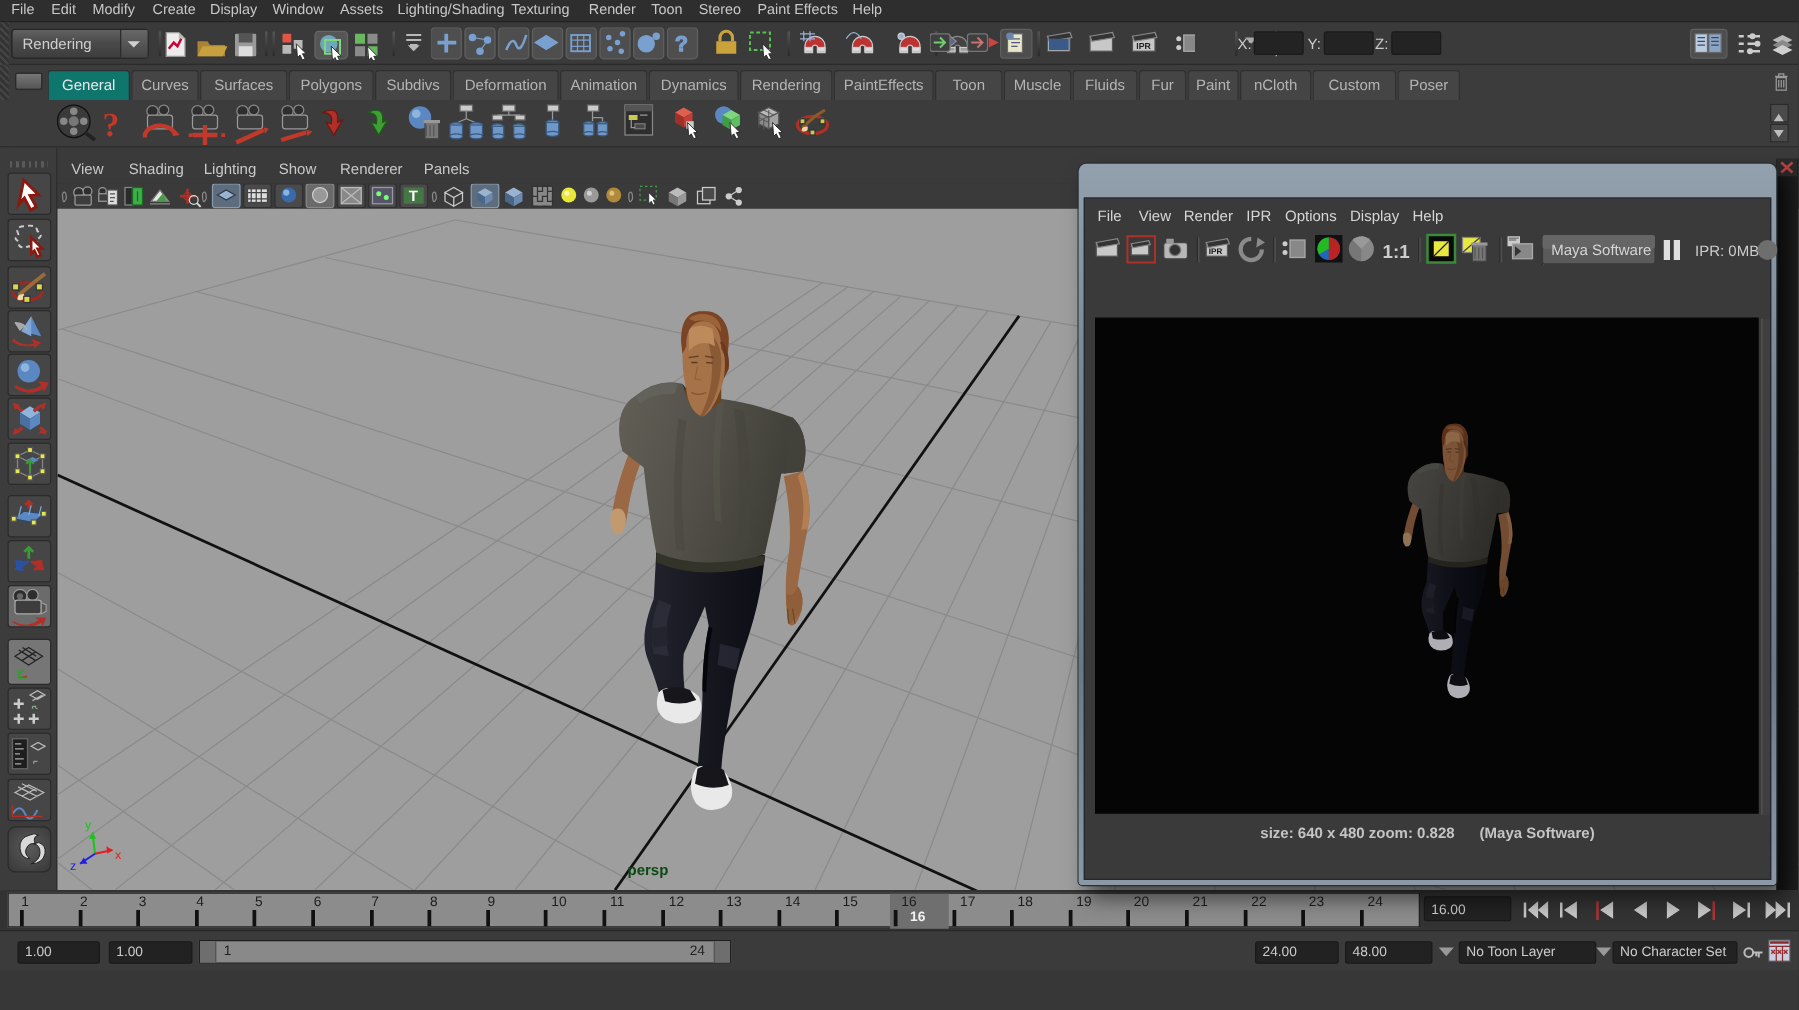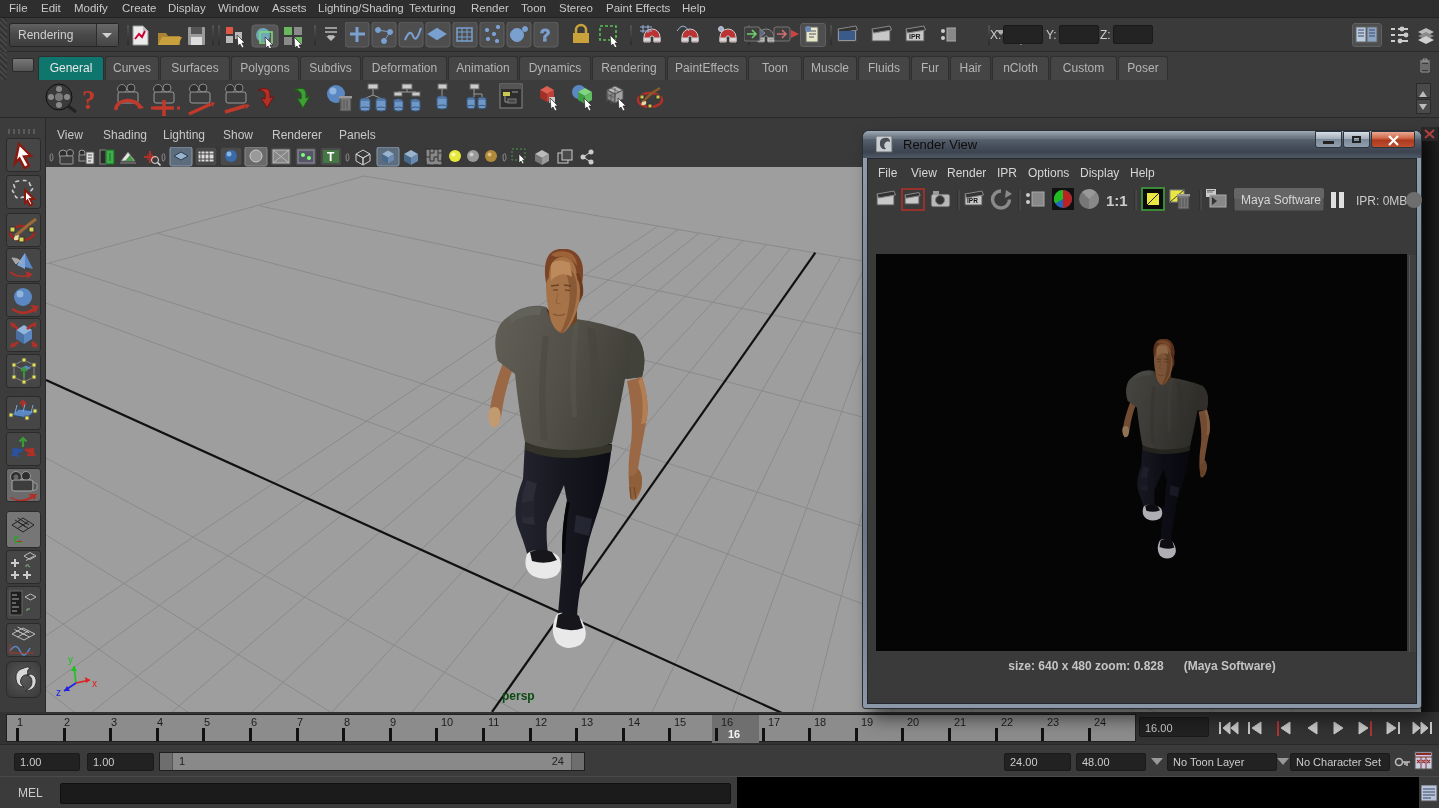--- a/index.html
+++ b/index.html
@@ -271,21 +271,21 @@
     <div class="tab" style="left:300px;width:61px">Subdivs</div>
     <div class="tab" style="left:362px;width:85px">Deformation</div>
     <div class="tab" style="left:448px;width:70px">Animation</div>
     <div class="tab" style="left:519px;width:72px">Dynamics</div>
     <div class="tab" style="left:592px;width:74px">Rendering</div>
     <div class="tab" style="left:667px;width:80px">PaintEffects</div>
     <div class="tab" style="left:748px;width:54px">Toon</div>
     <div class="tab" style="left:803px;width:54px">Muscle</div>
     <div class="tab" style="left:858px;width:52px">Fluids</div>
     <div class="tab" style="left:911px;width:38px">Fur</div>
-    <div class="tab" style="left:950px;width:41px">Hair</div>
+    <div class="tab" style="left:950px;width:41px">Paint</div>
     <div class="tab" style="left:992px;width:57px">nCloth</div>
     <div class="tab" style="left:1050px;width:67px">Custom</div>
     <div class="tab" style="left:1118px;width:50px">Poser</div>
     <svg style="position:absolute;left:1418px;top:6px" width="14" height="16">
         <path d="M3 4 h8 v10 h-8 z M2 3 h10 M5 6 v6 M7 6 v6 M9 6 v6 M5 1 h4 v2 h-4 z" stroke="#999" fill="none"></path>
       </svg>
   </div>
   <div id="shelficons" class="abs">
     <svg class="abs" style="left:40px;top:2px" width="640" height="34">
 
@@ -892,54 +892,26 @@
         <circle cx="5" cy="7" r="3.5" fill="none" stroke="#bbb" stroke-width="1.6"></circle>
         <path d="M8 7 h8 m-3 0 v4 m-2 -4 v3" stroke="#bbb" stroke-width="1.6"></path>
       </svg>
     <svg class="abs" style="left:1414px;top:6px" width="20" height="20">
         <rect x="1" y="1" width="17" height="17" fill="#c9cfe2" stroke="#555"></rect>
         <path d="M1 6 h17 M7 6 v12 M12 6 v12" stroke="#8a2a2a"></path>
         <path d="M2 3 h15" stroke="#8a2a2a" stroke-width="2"></path>
         <path d="M3 9 l3 3 m0 -3 l-3 3 m5 -3 l3 3 m0 -3 l-3 3 m5 -3 l3 3 m0 -3 l-3 3" stroke="#a03030" stroke-width="1.2"></path>
       </svg>
   </div>
-  <div id="cmdrow" class="abs">
-    <span style="position:absolute;left:18px;top:9px;">MEL</span>
-    <div style="position:absolute;left:60px;top:6px;width:671px;height:21px;background:#1b1b1b;border:1px solid #101010;border-radius:2px;"></div>
-    <div style="position:absolute;left:737px;top:0;width:682px;height:32px;background:#000;"></div>
-    <svg class="abs" style="left:1421px;top:8px" width="17" height="17">
-        <rect x="0" y="0" width="16" height="16" fill="#b9c4d8" stroke="#555"></rect>
-        <path d="M2 4 h12 M2 7 h12 M2 10 h12 M2 13 h8" stroke="#3a4a6a"></path>
-      </svg>
-  </div>
   <div style="position:absolute;left:1421px;top:127px;width:18px;height:585px;background:linear-gradient(90deg,#141414,#1f1f1f);"></div>
   <svg class="abs" style="left:1421px;top:127px" width="17" height="15">
       <rect x="0" y="0" width="17" height="14" fill="#2a2a2a"></rect>
       <path d="M4 3 l9 8 m0 -8 l-9 8" stroke="#b44" stroke-width="2"></path>
     </svg>
   <div id="rv" class="abs">
-    <div id="rvtitle">
-      <div style="position:absolute;left:0;top:0;width:100%;height:8px;background:linear-gradient(#cdd6df,#8a96a5);opacity:0.28;border-radius:6px 6px 0 0;"></div>
-      <svg style="position:absolute;left:13px;top:5px" width="17" height="17">
-          <rect x="0" y="0" width="16" height="16" fill="#c8cdd3" stroke="#666"></rect>
-          <path d="M8 2 q-5 1 -4 7 q1 5 6 4 q-3 -3 -1 -6 q2 -3 5 -1 q0 -5 -6 -4z" fill="#4a4f55"></path>
-        </svg>
-      <span style="position:absolute;left:40px;top:6px;">Render View</span>
-      <div style="position:absolute;left:452px;top:0px;width:27px;height:17px;background:linear-gradient(#d5dde4,#a3aeba 45%,#7b8a99 50%,#93a0ae);border:1px solid #2e343c;border-radius:0 0 3px 3px;">
-          <div style="position:absolute;left:7px;top:9px;width:11px;height:3px;background:#222;"></div>
-        </div>
-      <div style="position:absolute;left:480px;top:0px;width:27px;height:17px;background:linear-gradient(#d5dde4,#a3aeba 45%,#7b8a99 50%,#93a0ae);border:1px solid #2e343c;border-radius:0 0 3px 3px;">
-          <div style="position:absolute;left:8px;top:4px;width:9px;height:7px;border:2px solid #222;"></div>
-        </div>
-      <div style="position:absolute;left:508px;top:0px;width:44px;height:17px;background:linear-gradient(#eba795,#d06a4a 40%,#ad3a1e 55%,#bd4f30);border:1px solid #2e343c;border-radius:0 0 3px 3px;">
-          <svg style="position:absolute;left:15px;top:2px" width="14" height="14">
-            <path d="M2 2 l9 9 M11 2 l-9 9" stroke="#fff" stroke-width="2.2"></path>
-          </svg>
-        </div>
-    </div>
     <div id="rvclient">
       <div id="rvmenu">
         <span style="left:10px">File</span>
           <span style="left:43px">View</span>
         <span style="left:79px">Render</span>
           <span style="left:129px">IPR</span>
         <span style="left:160px">Options</span>
           <span style="left:212px">Display</span>
         <span style="left:262px">Help</span>
       </div>

